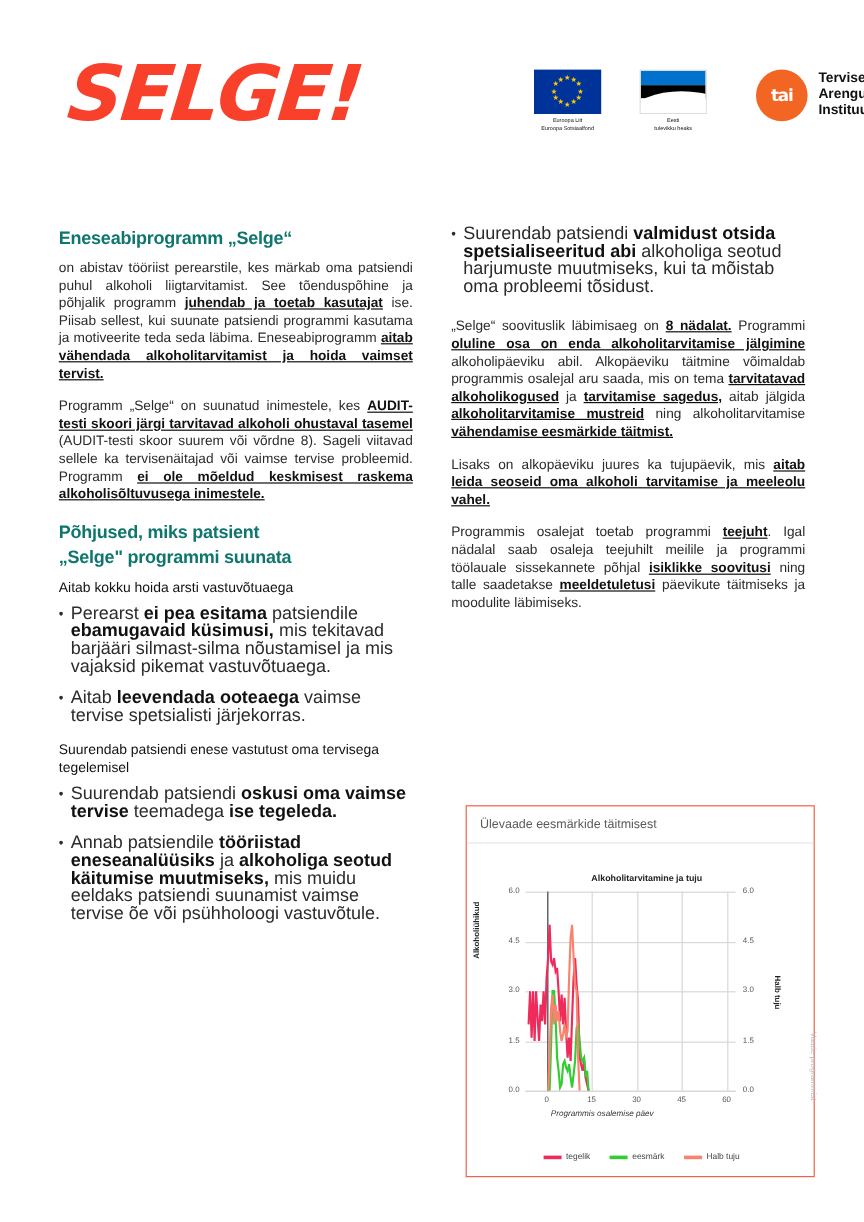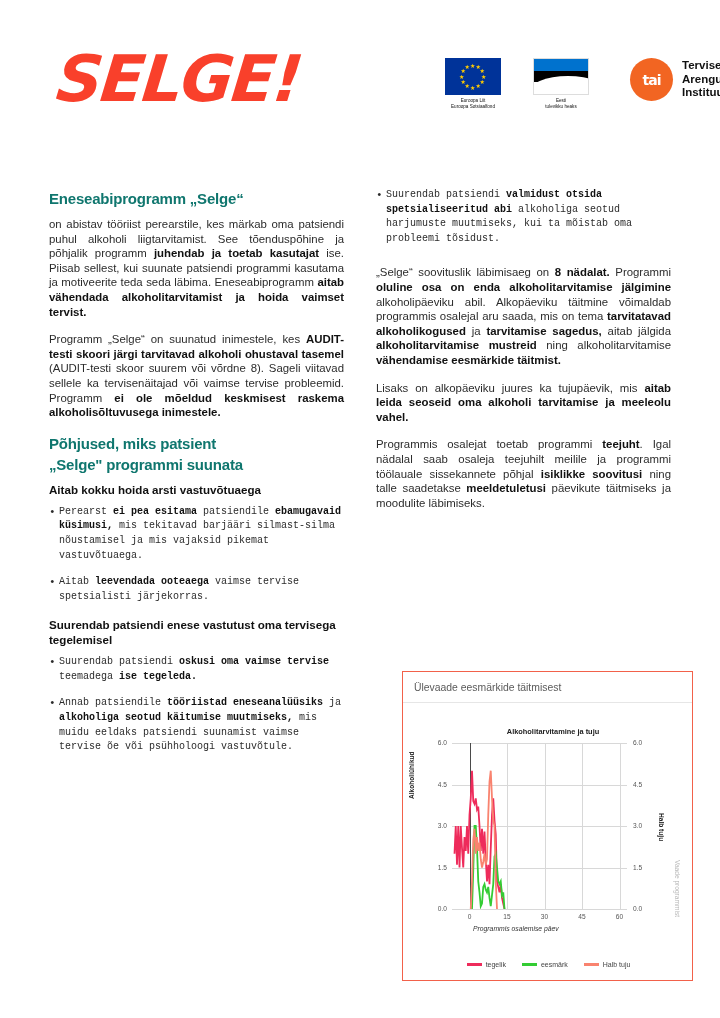--- a/index.html
+++ b/index.html
@@ -51,46 +51,46 @@
 
   h2.sec{
     color:#0f766e;
     font-size:15px;line-height:22px;
     font-weight:bold;
     margin:0 0 7px 0;
     letter-spacing:-0.2px;
   }
   h2.sec.tight{line-height:21px;}
   h3.subhead{
-    font-size:11.6px;line-height:15px;font-weight:bold;
+    font-size:11.6px;line-height:15px;font-weight:normal;
     margin:0 0 8px 0;color:#111;
   }
   p.body{
     font-size:11.4px;line-height:14.6px;
     margin:0 0 13px 0;
     text-align:justify;
     color:#2b2b2b;
     hyphens:auto;
   }
-  p.body b{color:#111;}
+  p.body b{color:#111;text-decoration:underline;}
   ul.bul{list-style:none;margin:0 0 13px 0;padding:0;}
   ul.bul li{
     position:relative;padding-left:10px;
-    font-size:10px;line-height:14.6px;
-    margin-bottom:12px;color:#2b2b2b;font-family:Liberation Mono, monospace;
+    font-size:15px;line-height:14.6px;
+    margin-bottom:12px;color:#2b2b2b;
   }
   ul.bul li:before{
     content:"•";position:absolute;left:0;top:0;color:#2b2b2b;font-size:11px;
   }
   ul.bul li b{color:#111;}
   .gap{height:6px;}
 
   
   .panel{
-    position:absolute;left:402px;top:671px;width:291px;height:310px;
+    position:absolute;left:388px;top:671px;width:291px;height:310px;
     border:1.3px solid #F2614A;background:#fff;box-sizing:border-box;
   }
   .panel-head{
     height:30px;border-bottom:1px solid #e6e6e6;
     display:flex;align-items:center;padding-left:11px;
     font-size:10.4px;color:#5a5a5a;
   }
   .panel-body{position:relative;height:278px;}
   .chart-title{
     position:absolute;left:60px;top:24px;width:180px;text-align:center;

